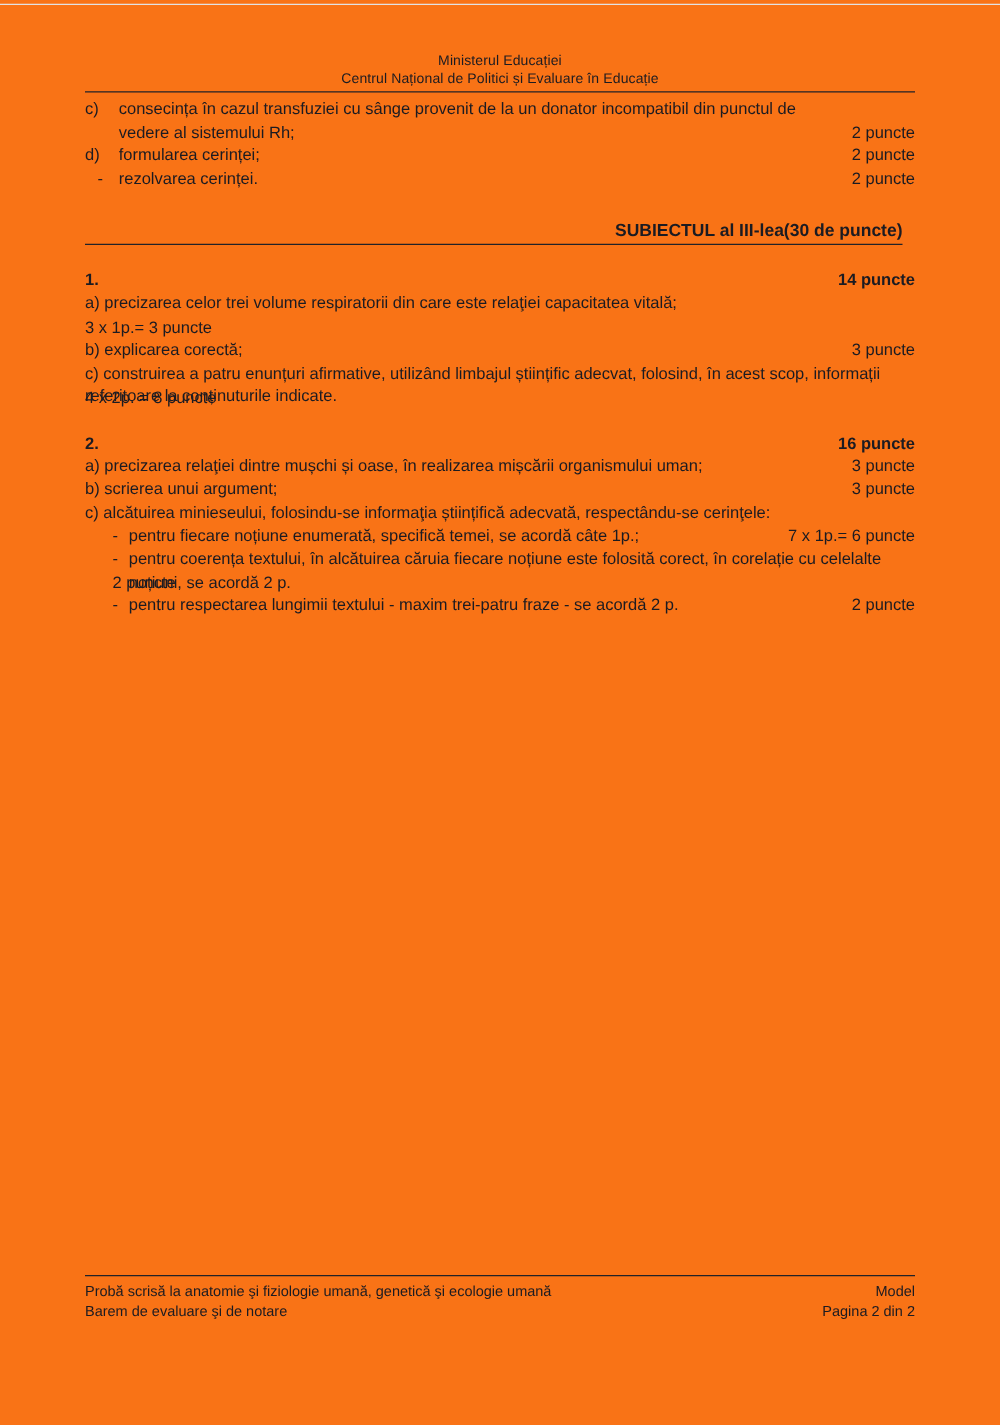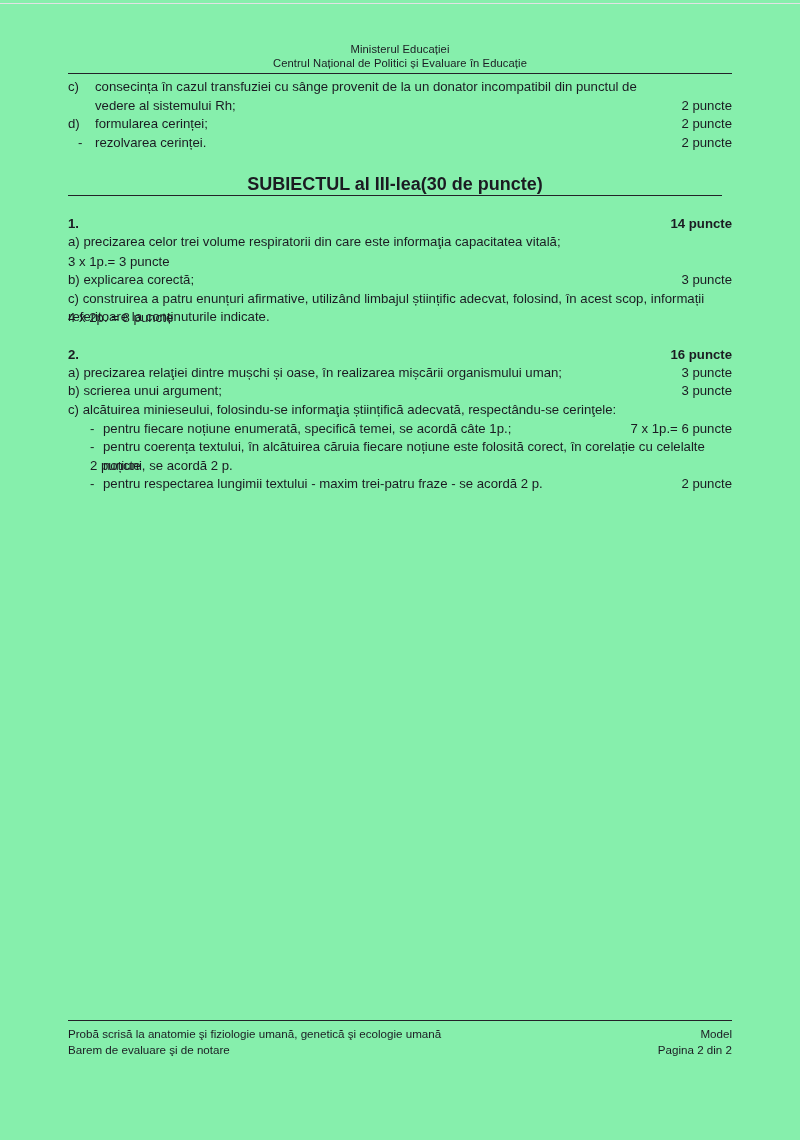--- a/index.html
+++ b/index.html
@@ -10,21 +10,21 @@
   }
   body {
     font-family: "Liberation Sans", sans-serif;
     color: #1b1b22;
     -webkit-font-smoothing: antialiased;
   }
   .page {
     position: relative;
     width: 800px;
     height: 1140px;
-    background: #86efac;
+    background: #f97316;
     overflow: hidden;
     box-sizing: border-box;
   }
   .page-top-edge {
     position: absolute;
     top: 3px;
     left: 0;
     width: 800px;
     height: 1px;
     background: #e2e2e4;
@@ -90,23 +90,23 @@
     top: 0;
   }
 
   
   .tight { padding-left: 0; }
 
   
   .section-title {
     margin-top: 22px;
     display: flex;
-    justify-content: center;
+    justify-content: flex-end;
     align-items: baseline;
-    font-size: 18px;
+    font-size: 14px;
     font-weight: bold;
     line-height: 20px;
     border-bottom: 1.4px solid #222228;
     padding-bottom: 1px;
     width: 654px;
   }
 
   .qnum {
     margin-top: 18px;
     display: flex;
@@ -206,21 +206,21 @@
       <span>SUBIECTUL al III-lea</span>
       <span>(30 de puncte)</span>
     </div>
 
     <div class="qnum">
       <span>1.</span>
       <span>14 puncte</span>
     </div>
 
     <div class="row">
-      <div class="txt tight">a)  precizarea celor trei volume respiratorii din care este informaţia capacitatea vitală;</div>
+      <div class="txt tight">a)  precizarea celor trei volume respiratorii din care este relaţiei capacitatea vitală;</div>
     </div>
     <div class="right-only">3 x 1p.= 3 puncte</div>
 
     <div class="row">
       <div class="txt tight">b)  explicarea corectă;</div>
       <div class="pts">3 puncte</div>
     </div>
 
     <div class="row">
       <div class="txt tight" style="padding-right:0;">c) construirea a patru enunțuri afirmative, utilizând limbajul științific adecvat, folosind, în acest  scop, informații referitoare la conținuturile indicate.</div>

